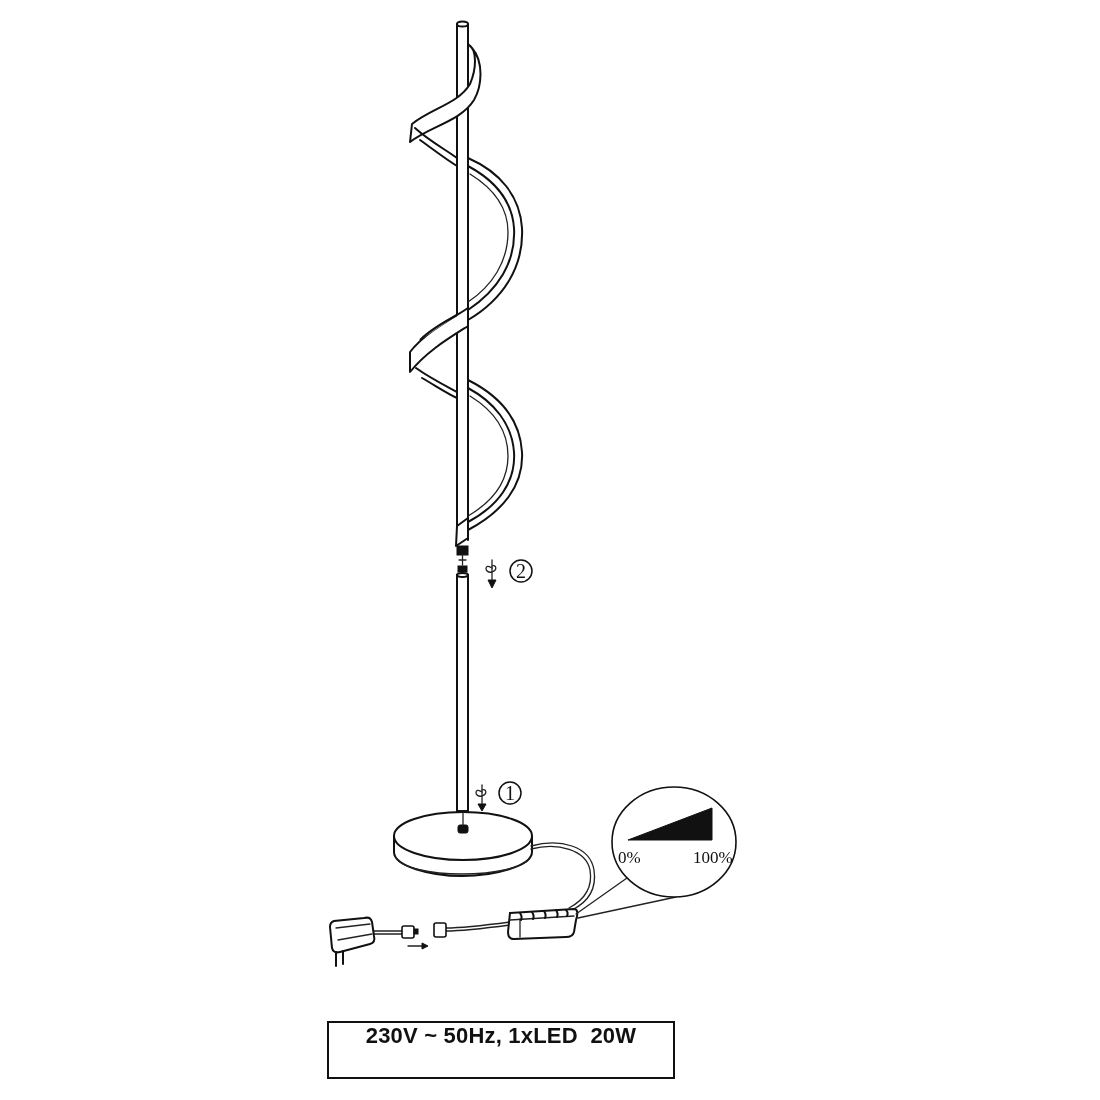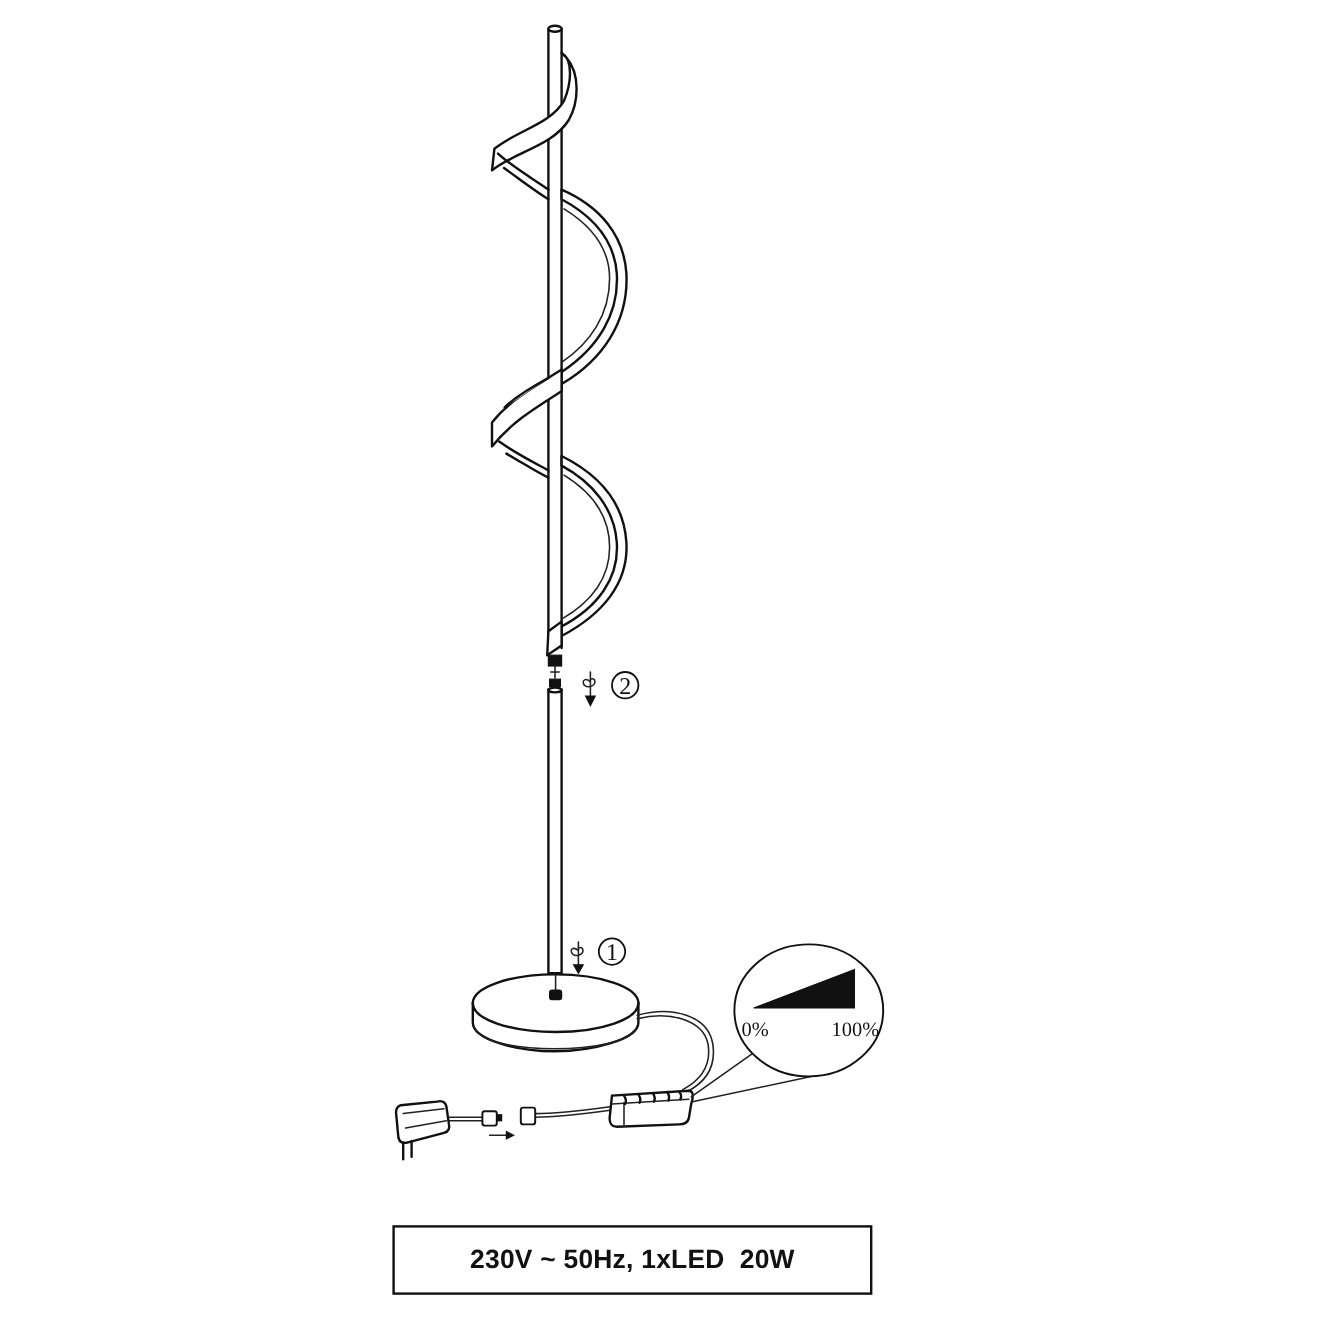--- a/index.html
+++ b/index.html
@@ -32,26 +32,26 @@
     }
     .step-num {
       font-family: "Liberation Serif", serif;
       font-size: 20px;
       fill: #111;
     }
     .spec-box {
       position: absolute;
       left: 327px;
       top: 1021px;
-      width: 400px;
+      width: 348px;
       height: 58px;
       border: 2px solid #111;
       box-sizing: border-box;
       display: flex;
-      align-items: center;
+      align-items: flex-start;
       justify-content: center;
       background: #fff;
     }
     .spec-text {
       font-family: "Liberation Sans", sans-serif;
       font-weight: bold;
       font-size: 22px;
       color: #111;
       letter-spacing: 0.2px;
       white-space: pre;

